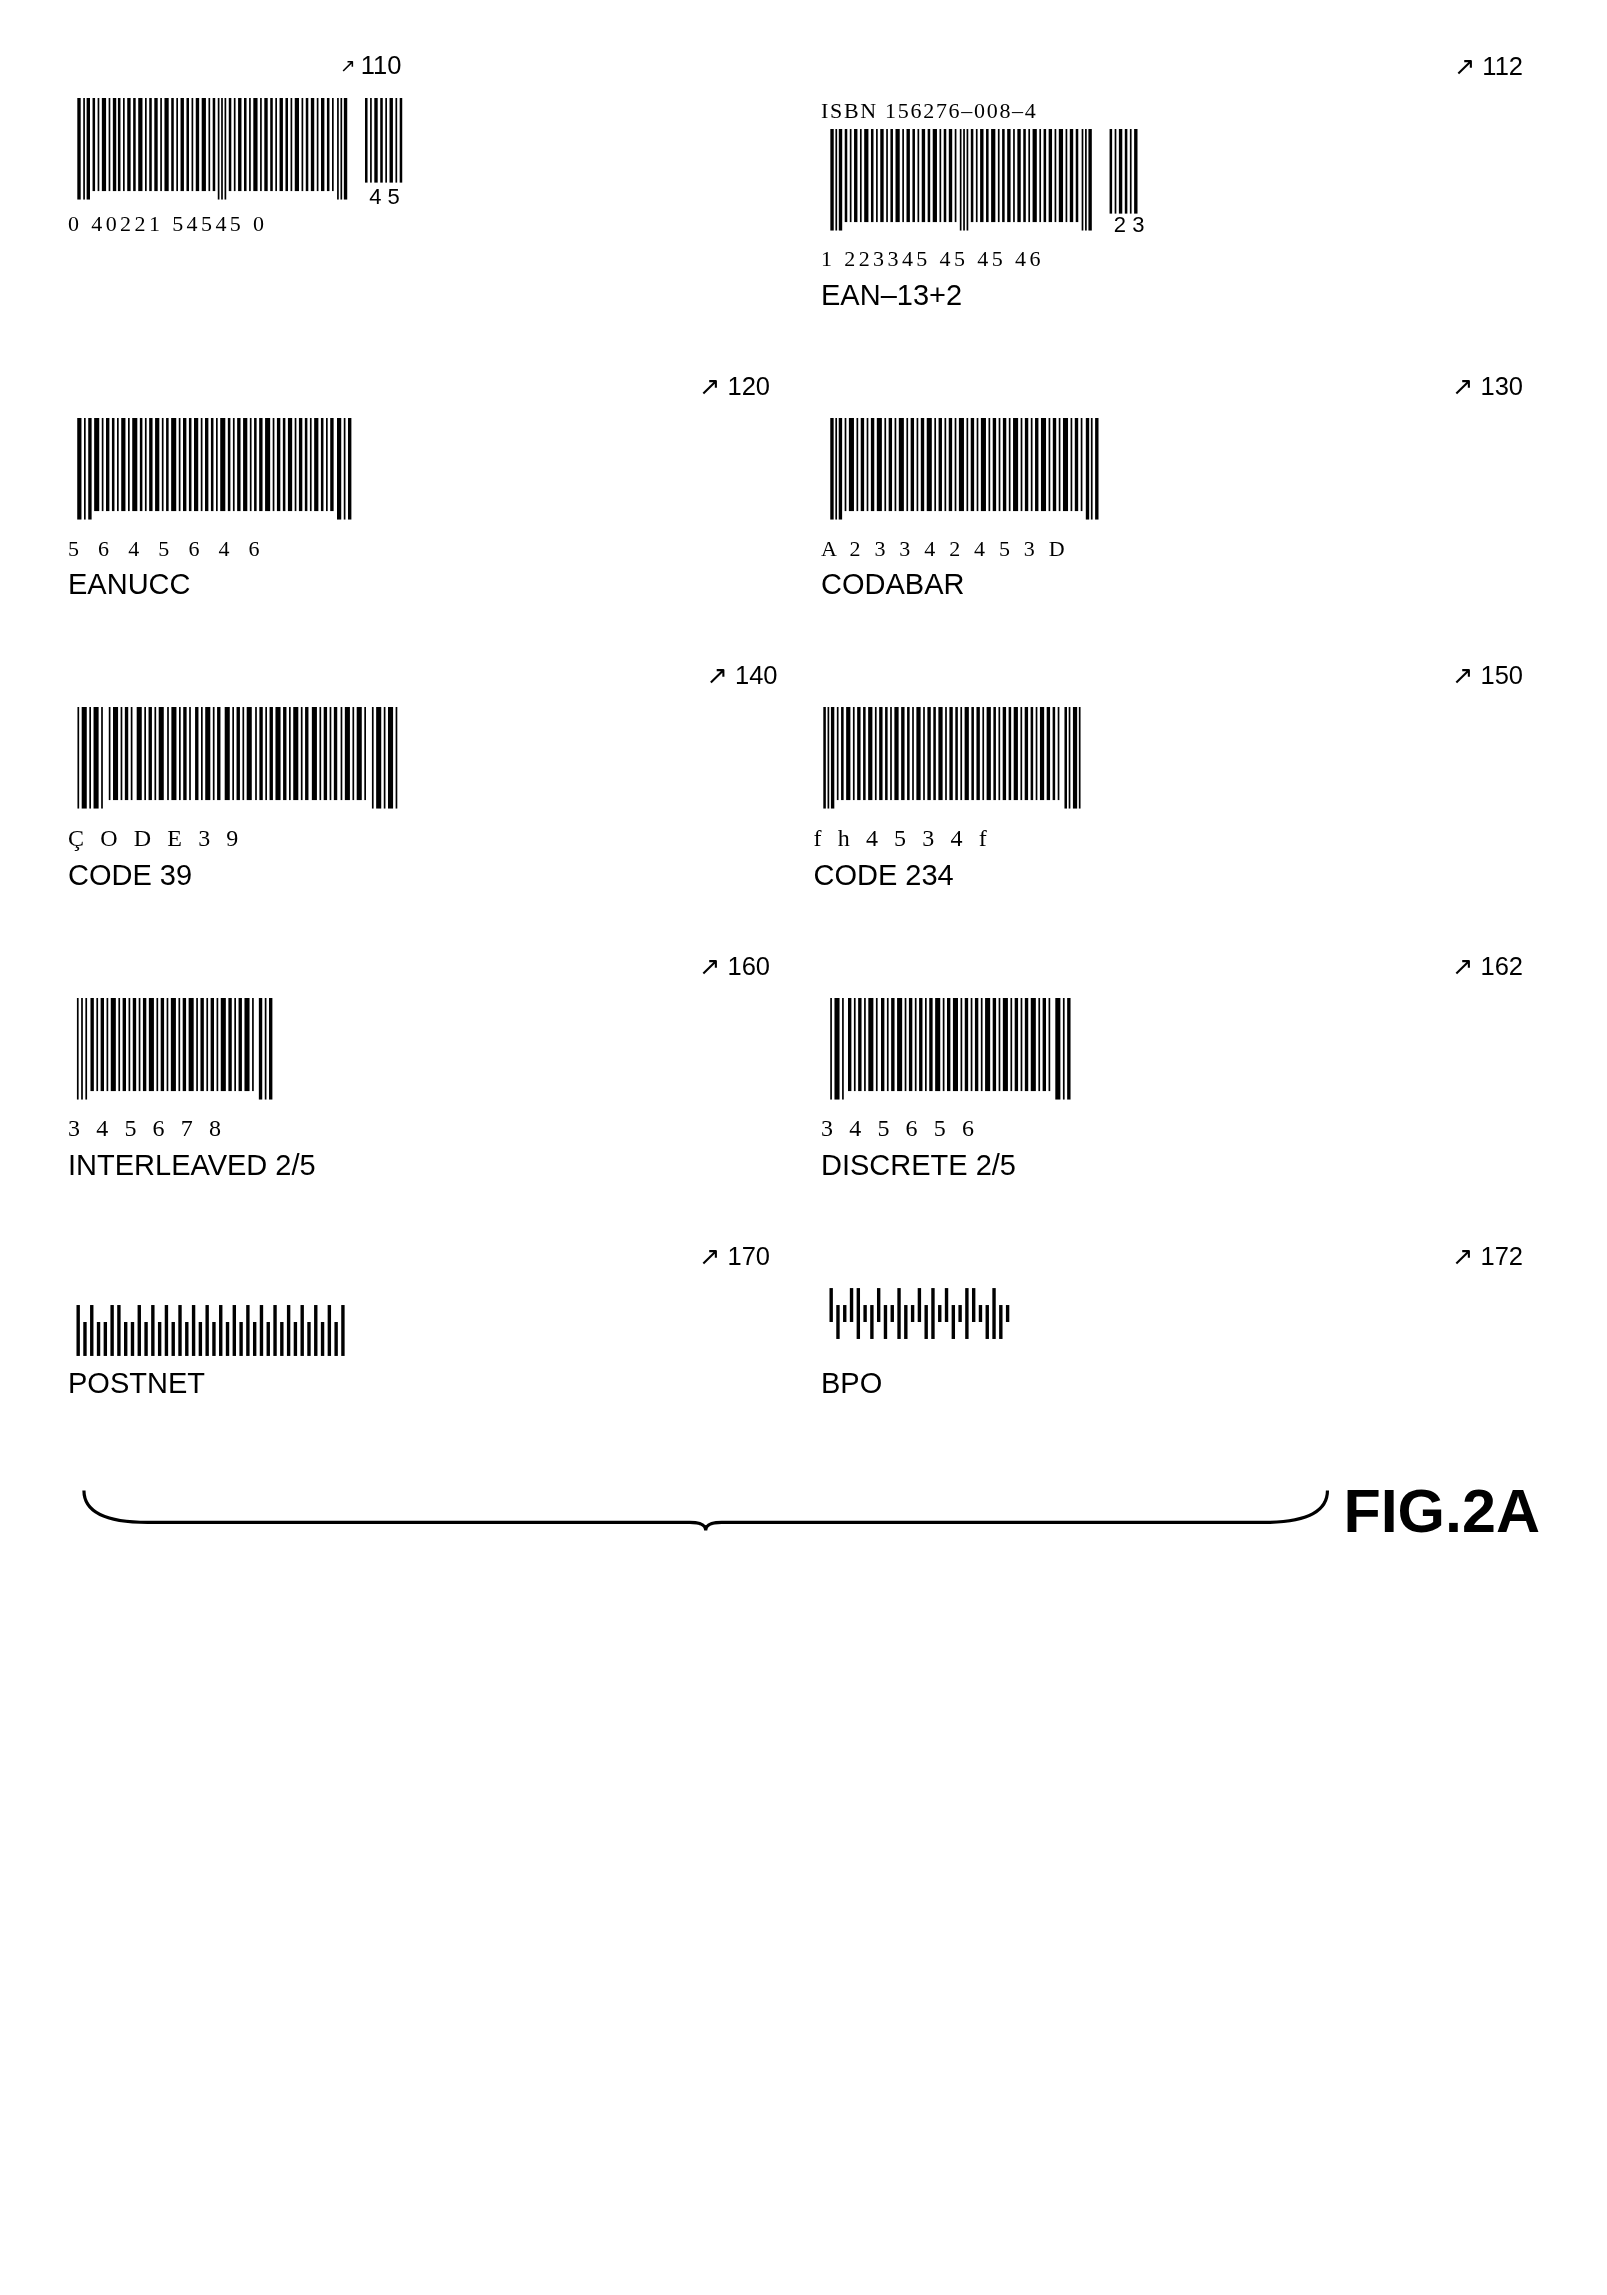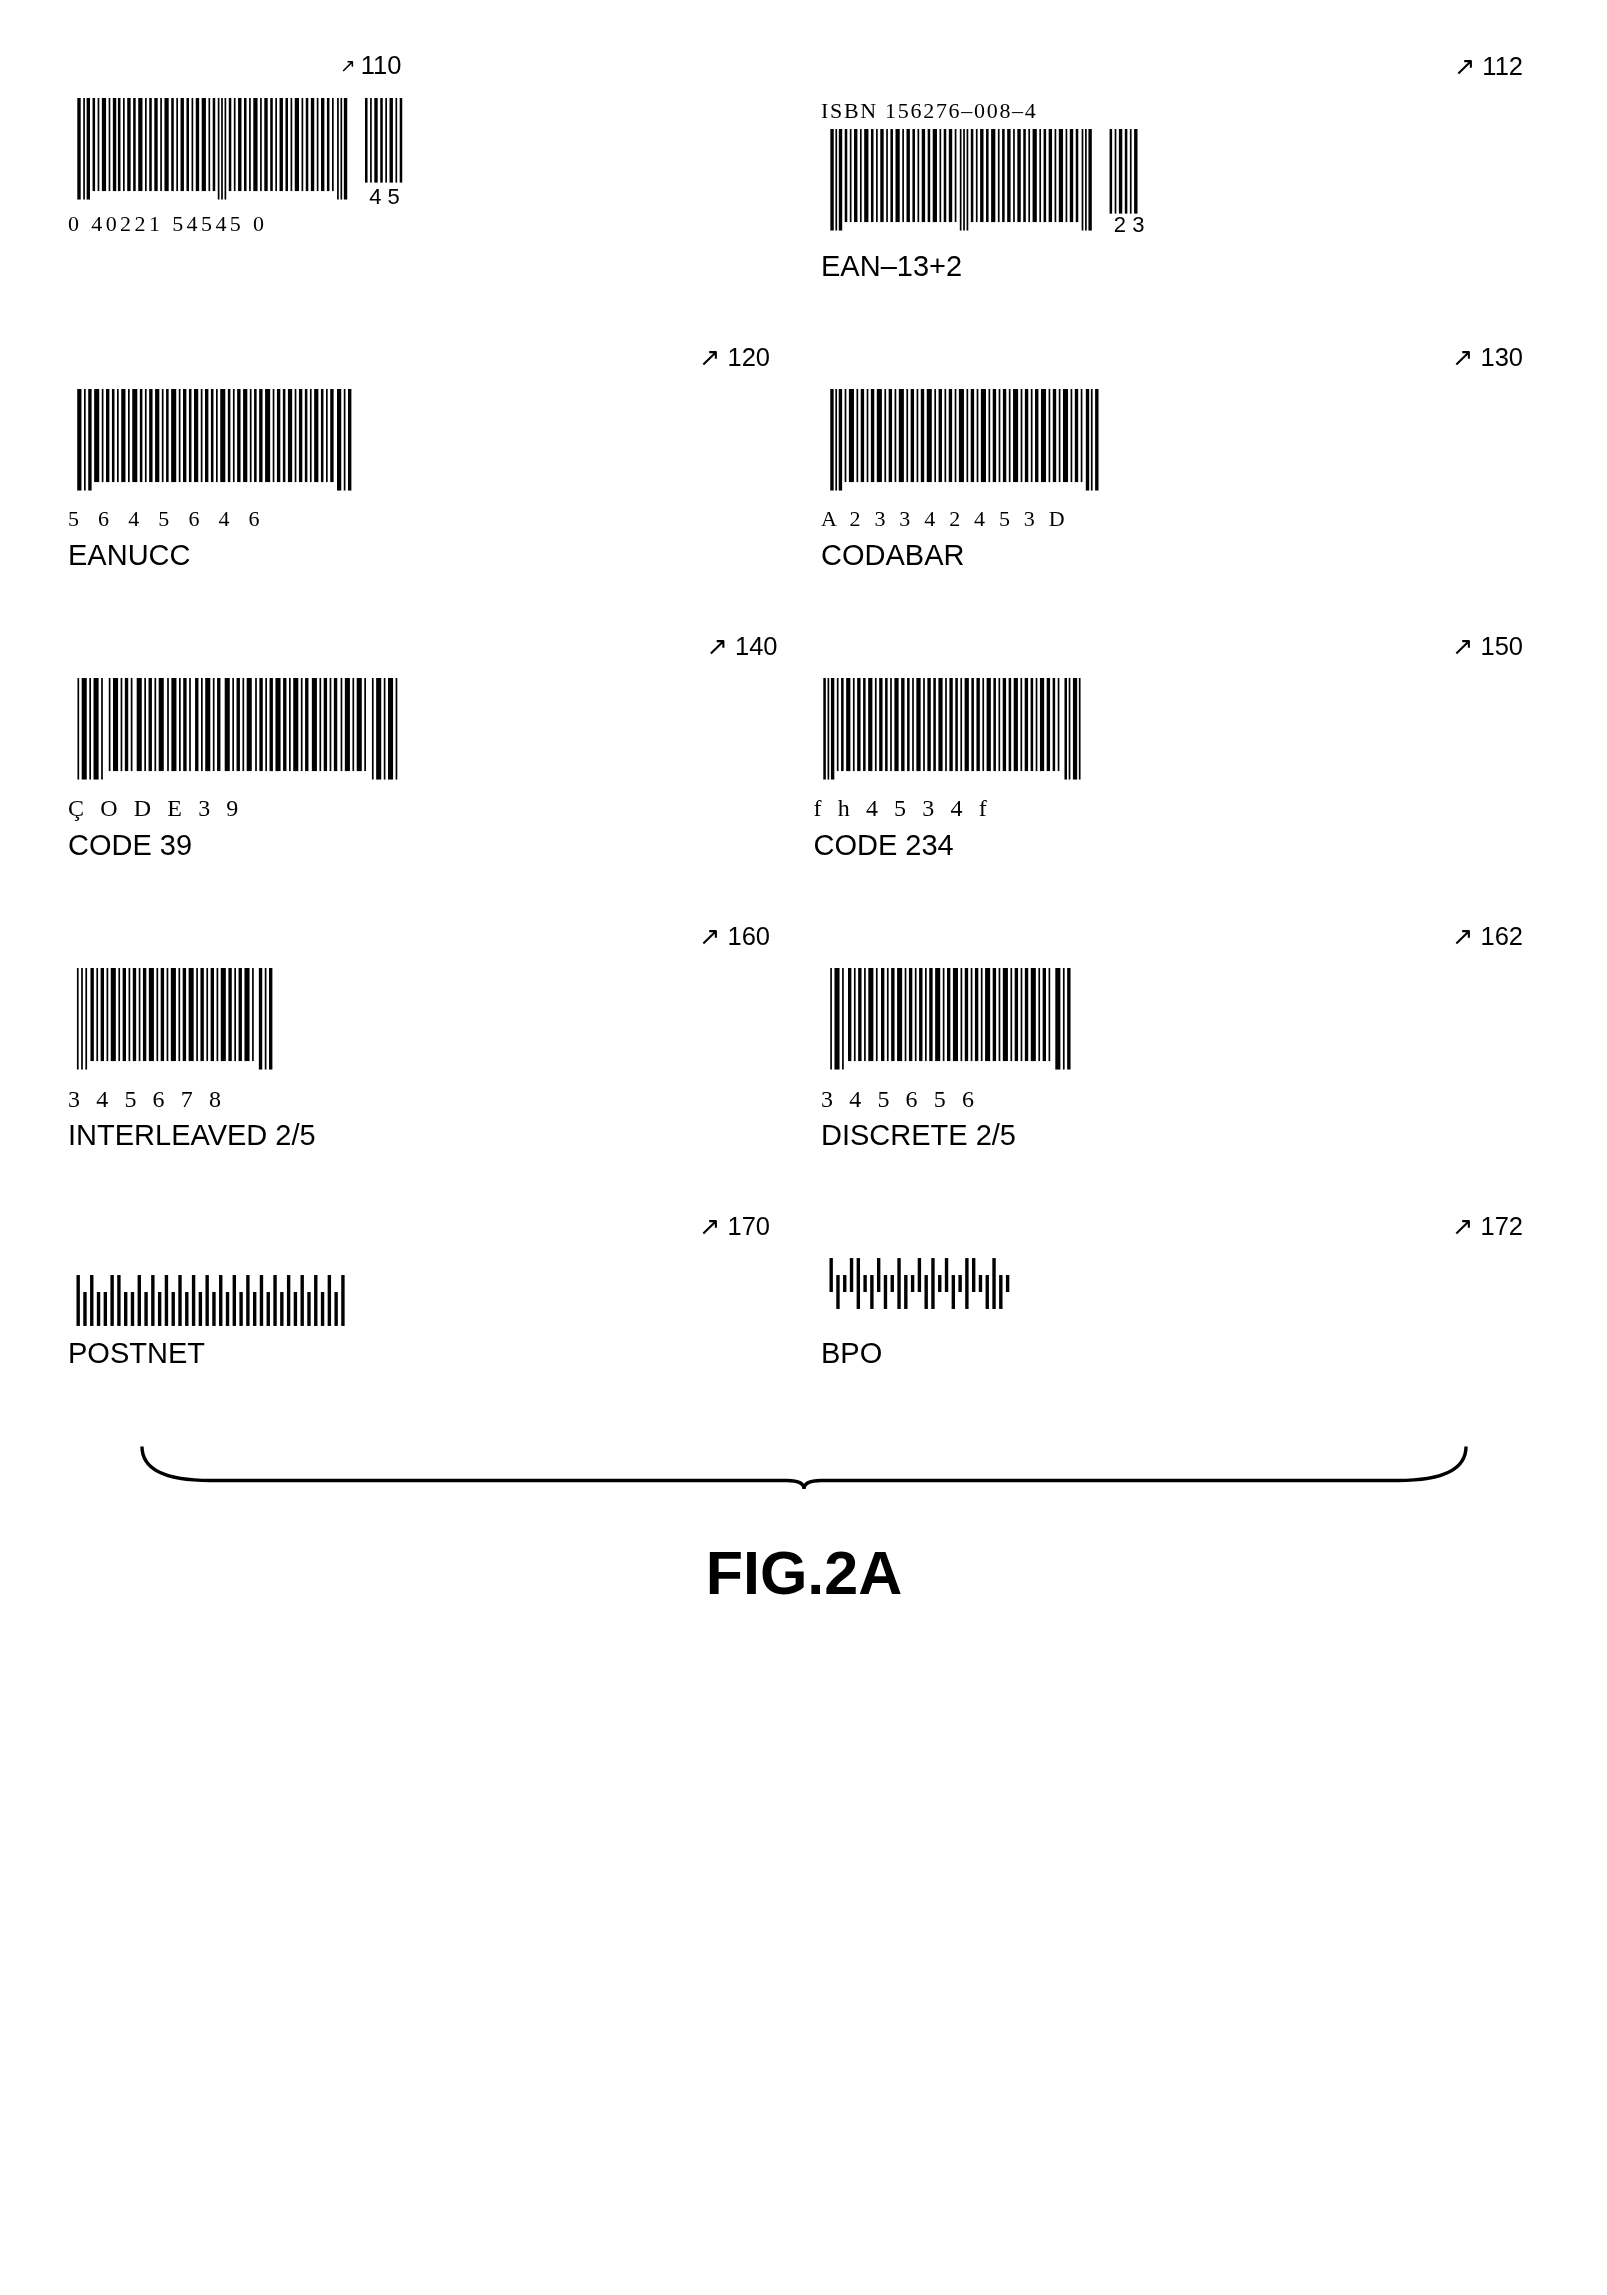--- a/index.html
+++ b/index.html
@@ -173,20 +173,21 @@
         <rect x="315" y="0" width="4" height="120" fill="#000"></rect>
 
         <rect x="340" y="0" width="3" height="100" fill="#000"></rect>
         <rect x="346" y="0" width="2" height="100" fill="#000"></rect>
         <rect x="351" y="0" width="4" height="100" fill="#000"></rect>
         <rect x="358" y="0" width="3" height="100" fill="#000"></rect>
         <rect x="364" y="0" width="2" height="100" fill="#000"></rect>
         <rect x="369" y="0" width="4" height="100" fill="#000"></rect>
         <text x="345" y="122" font-family="Arial" font-size="26" fill="#000">2  3</text>
       </svg>
+      <div style="font-size:22px; font-family:'Times New Roman',serif; letter-spacing:3.4px; margin-top:3.4px;">1  223345  45 45 46</div>
       <div style="font-size:29px; font-family:Arial,sans-serif; margin-top:6.8px;">EAN–13+2</div>
     </div>
   </div>
 
   <div style="display:grid; grid-template-columns:1fr 1fr; gap:34px; margin-bottom:59px;">
 
     <div style="position:relative; padding-top:47px;">
       <div style="position:absolute; top:0; right:17px; font-size:25.5px; font-family:Arial,sans-serif;">↗ <span>120</span></div>
       <svg width="560" height="110" viewBox="0 0 660 130">
         <rect x="10" y="0" width="5" height="120" fill="#000"></rect>
@@ -633,21 +634,21 @@
         <rect x="186" y="20" width="4" height="20" fill="#000"></rect>
         <rect x="194" y="20" width="4" height="40" fill="#000"></rect>
         <rect x="202" y="0" width="4" height="60" fill="#000"></rect>
         <rect x="210" y="20" width="4" height="40" fill="#000"></rect>
         <rect x="218" y="20" width="4" height="20" fill="#000"></rect>
       </svg>
       <div style="font-size:29px; font-family:Arial,sans-serif; margin-top:6.8px;">BPO</div>
     </div>
   </div>
 
-  <div style="display:flex; flex-direction:column; align-items:center; margin-top:17px;gap:40px;">
+  <div style="display:flex; flex-direction:row; align-items:center; margin-top:17px;">
     <svg width="1358" height="51" viewBox="0 0 1600 60">
 
       <path d="M 20 10 Q 20 50 100 50 L 780 50 Q 800 50 800 60 Q 800 50 820 50 L 1500 50 Q 1580 50 1580 10" fill="none" stroke="#000" stroke-width="4"></path>
     </svg>
     <div style="font-size:61px; font-family:Arial,sans-serif; font-weight:bold; margin-top:8.5px;">FIG.2A</div>
   </div>
 
 </div>
 
 

